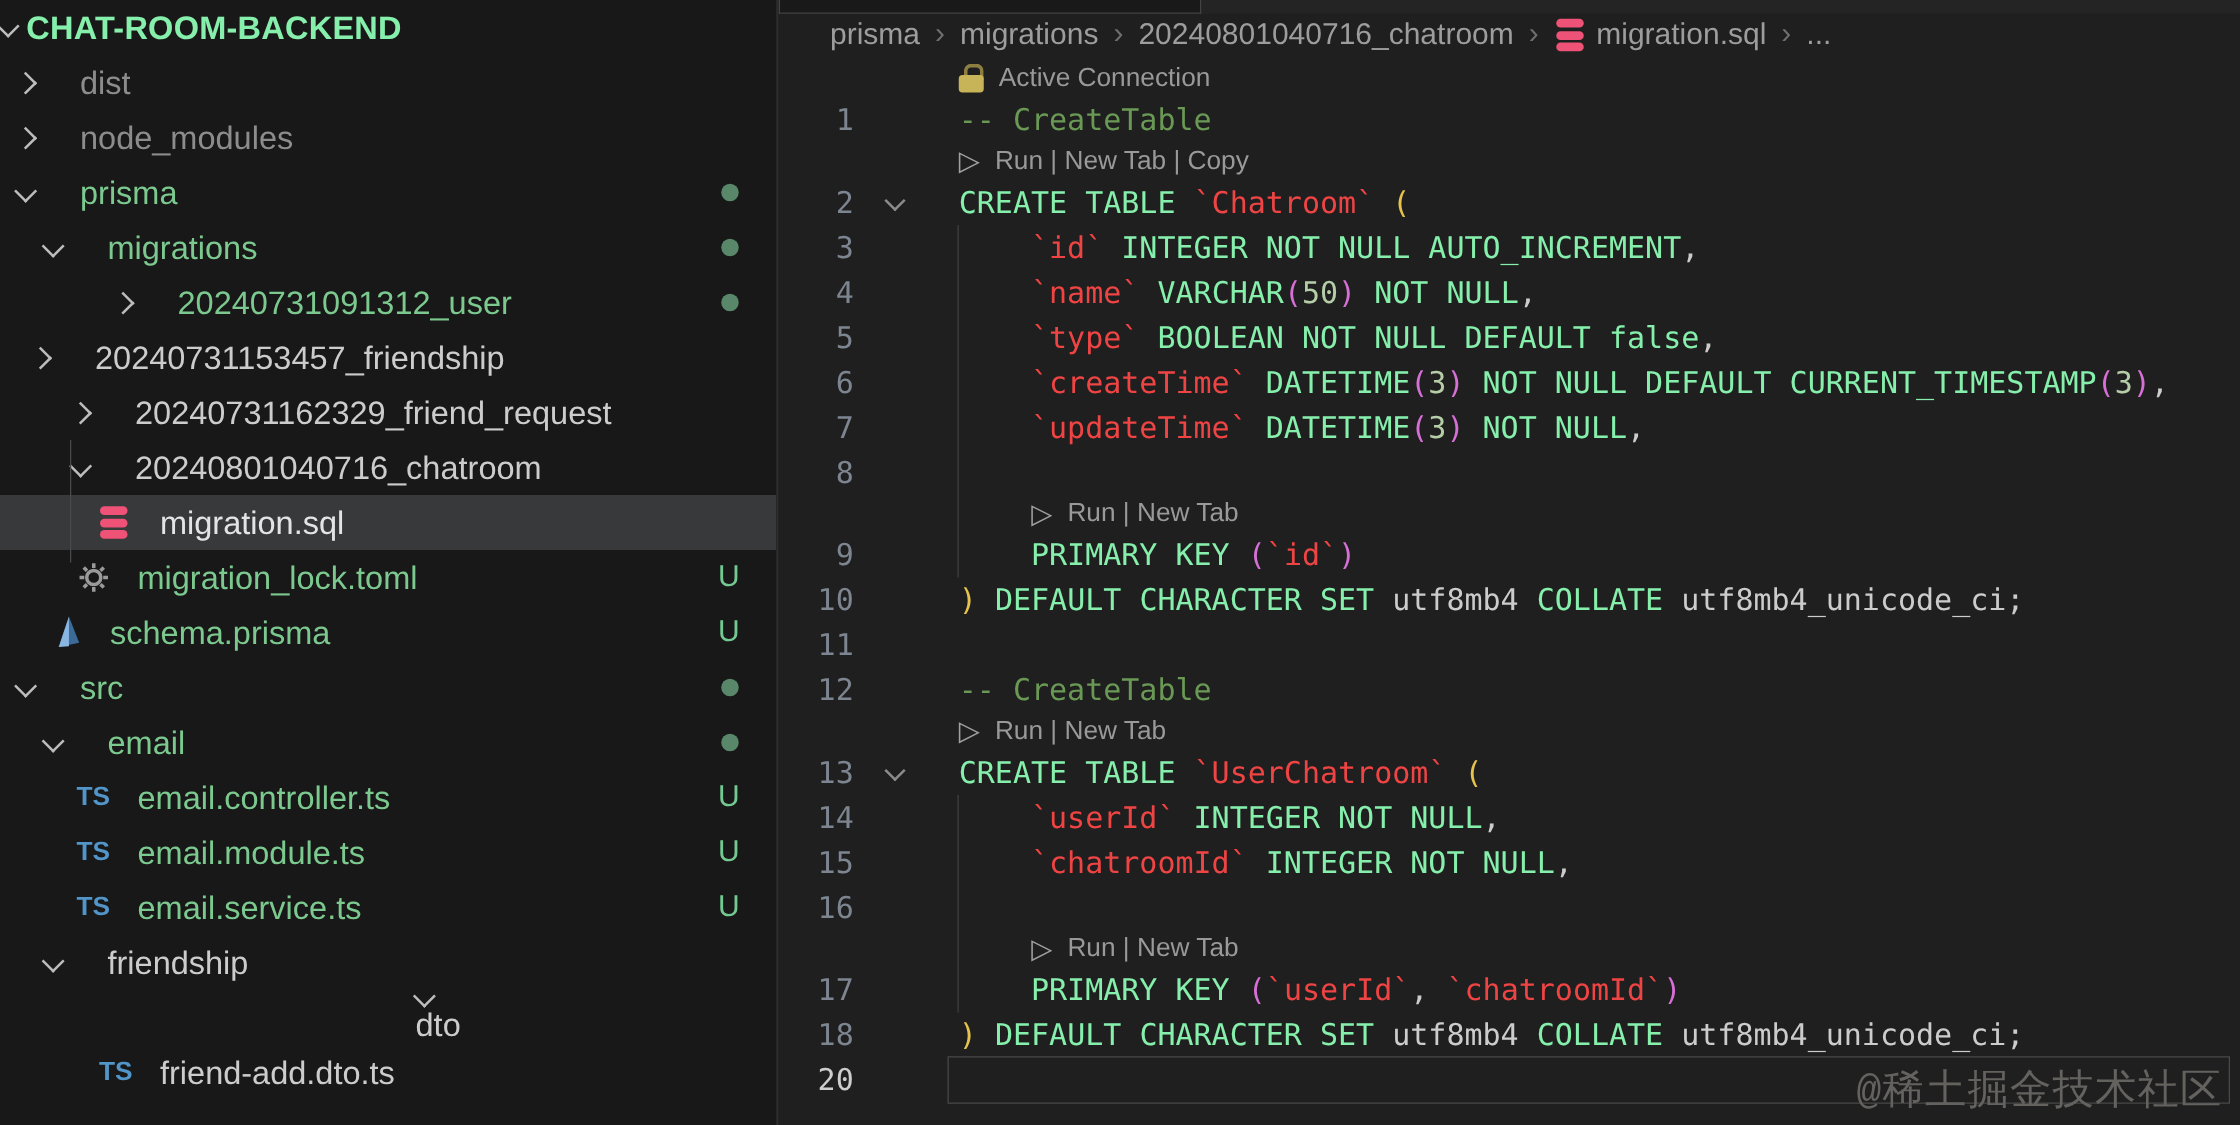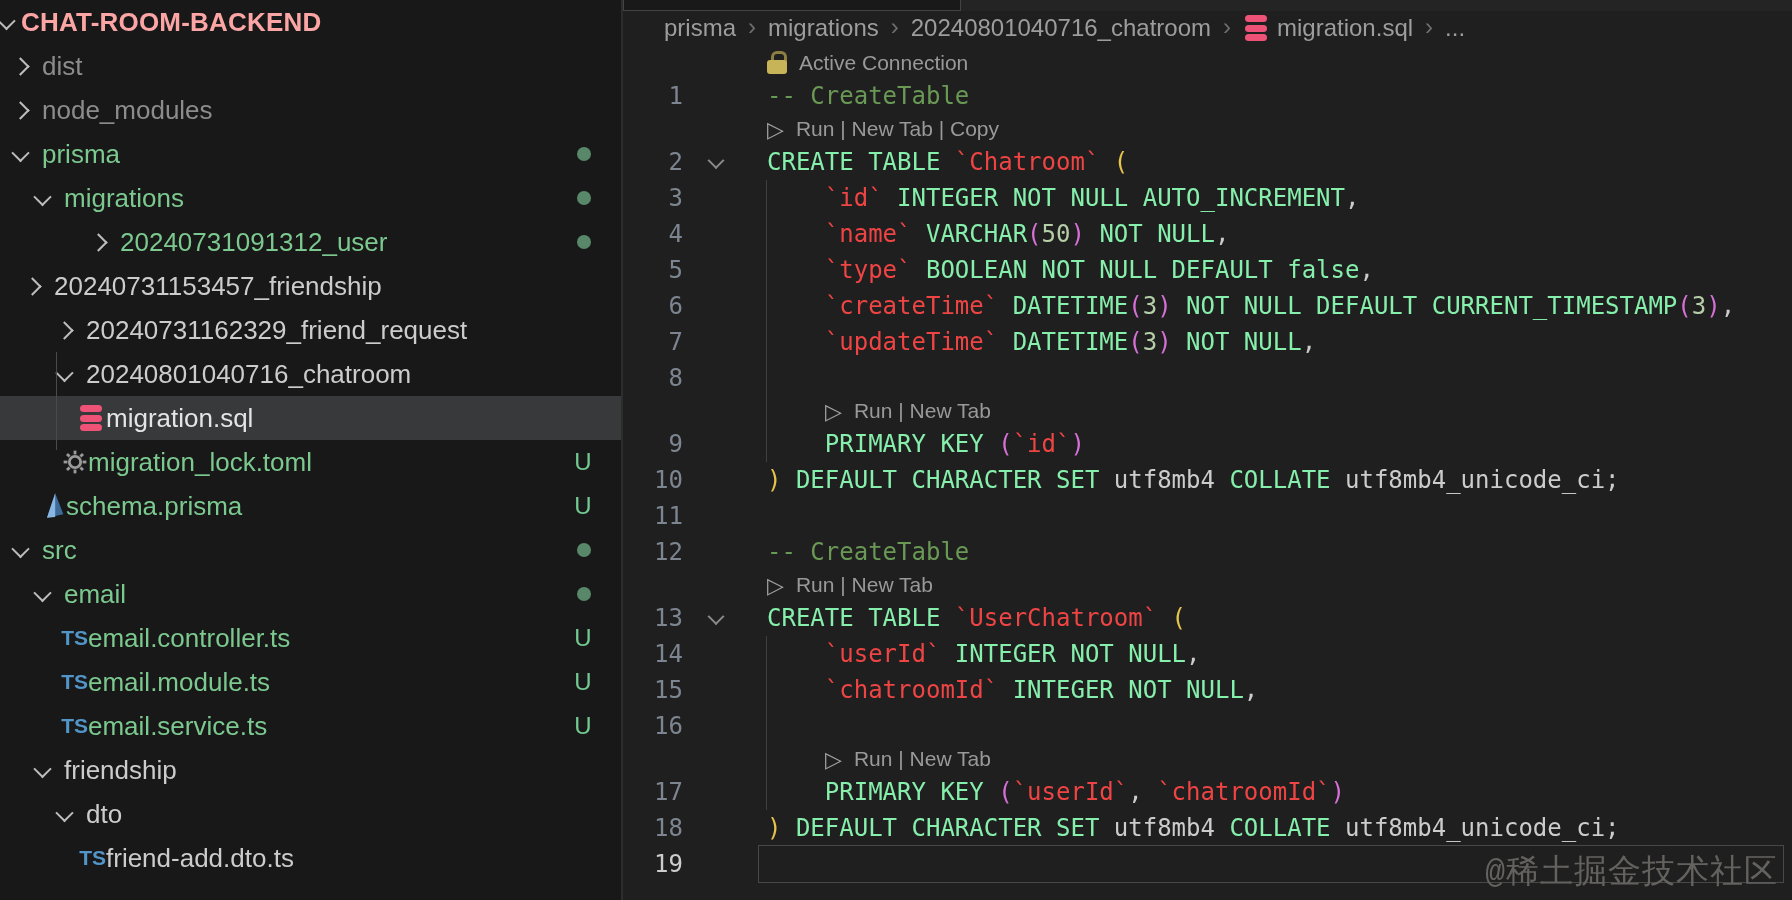--- a/index.html
+++ b/index.html
@@ -4,27 +4,27 @@
 <style>
   html,body{margin:0;padding:0;background:#111;}
   #app{position:relative;width:1792px;height:900px;overflow:hidden;
        font-family:"Liberation Sans",sans-serif;background:#1f1f1f;
        -webkit-font-smoothing:antialiased;}
 
   
   #sidebar{position:absolute;left:0;top:0;width:621px;height:900px;
            background:#181818;border-right:2px solid #2d2d2d;overflow:hidden;}
   .side-title{height:44px;display:flex;align-items:center;padding-left:2px;
-              color:#fca5a5;font-size:26px;font-weight:bold;letter-spacing:.2px;}
+              color:#86efac;font-size:26px;font-weight:bold;letter-spacing:.2px;}
   .side-title .chev{margin-right:8px;margin-left:-2px;}
   .tree{position:relative;}
   .trow{position:relative;height:44px;display:flex;align-items:center;
         font-size:26px;color:#cccccc;white-space:nowrap;}
   .trow.sel{background:#37393b;}
-  .trow .lbl{margin-left:0;}
+  .trow .lbl{margin-left:22px;}
   .trow.green .lbl{color:#7cc98f;}
   .trow.dim .lbl{color:#8c8c8c;}
   .trow.sel .lbl{color:#e4e4e4;}
   .chev{display:inline-block;width:11px;height:11px;
         border-right:2.4px solid #bdbdbd;border-bottom:2.4px solid #bdbdbd;flex:none;}
   .chev.down{transform:rotate(45deg) translate(-1px,-1px);}
   .chev.right{transform:rotate(-45deg);}
   .badge{position:absolute;right:26px;width:24px;text-align:center;
          color:#73c991;font-size:24px;font-weight:500;}
   .dot{position:absolute;right:30px;width:14px;height:14px;border-radius:50%;
@@ -204,21 +204,21 @@
             <span class="ts-ico">TS</span>
           </span>
           <span class="lbl">email.service.ts</span>
           <span class="badge">U</span>
         </div>
         <div class="trow " style="padding-left: 36px;">
           <span class="chev down"></span>
           <span style="width: 15px; flex: 0 0 auto;"></span>
           <span class="lbl">friendship</span>
         </div>
-        <div class="trow " style="padding-left: 58px;">
+        <div class="trow " style="padding-left: 58px; flex-direction: column;">
           <span class="chev down"></span>
           <span style="width: 15px; flex: 0 0 auto;"></span>
           <span class="lbl">dto</span>
         </div>
         <div class="trow " style="padding-left: 76px;">
           <span class="ficon">
             <span class="ts-ico">TS</span>
           </span>
           <span class="lbl">friend-add.dto.ts</span>
         </div>
@@ -370,21 +370,21 @@
           <span class="gut">17</span>
           <span class="foldcol"></span>
           <div class="body"><span class="ws">    </span><span class="kw">PRIMARY KEY</span><span class="tx"> </span><span class="p2">(</span><span class="id">`userId`</span><span class="tx">, </span><span class="id">`chatroomId`</span><span class="p2">)</span></div>
         </div>
         <div class="row code">
           <span class="gut">18</span>
           <span class="foldcol"></span>
           <div class="body"><span class="p1">)</span><span class="tx"> </span><span class="kw">DEFAULT CHARACTER SET</span><span class="tx"> utf8mb4 </span><span class="kw">COLLATE</span><span class="tx"> utf8mb4_unicode_ci;</span></div>
         </div>
         <div class="row code cur">
-          <span class="gut">19</span>
+          <span class="gut">20</span>
           <span class="foldcol"></span>
           <div class="body"></div>
         </div>
       </div>
     <div id="watermark">@稀土掘金技术社区</div>
   </div>
 
 </div>
 
 </body></html>

